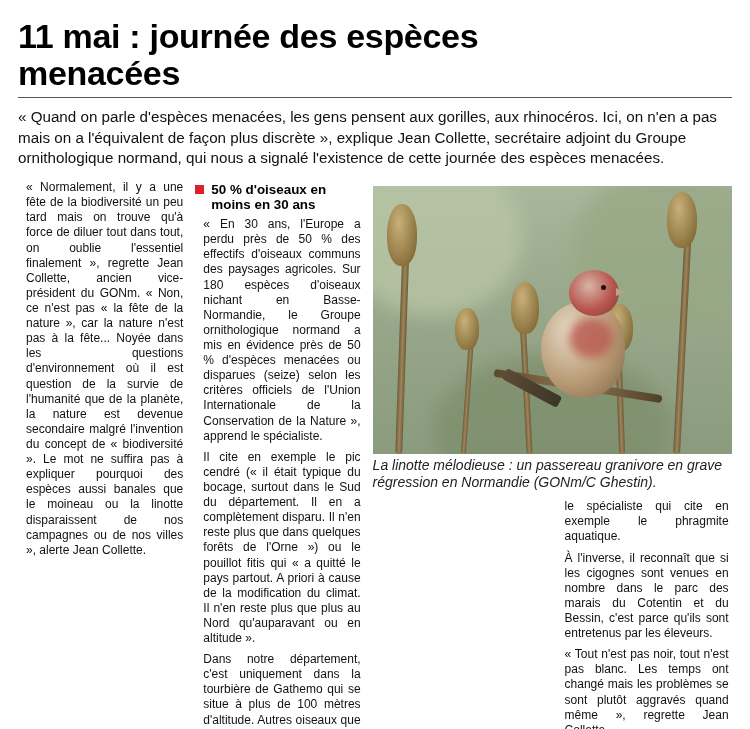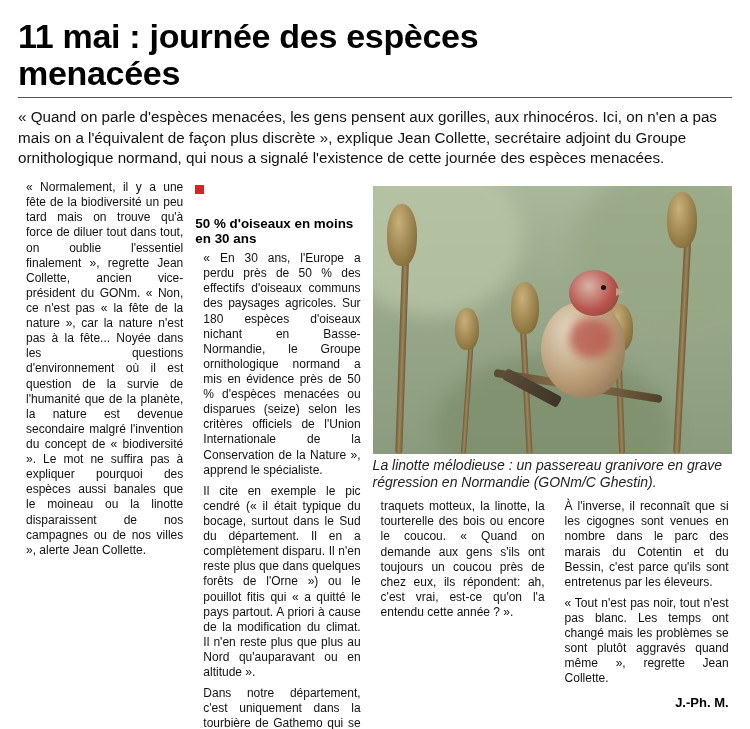--- a/index.html
+++ b/index.html
@@ -67,23 +67,22 @@
     text-align: justify;
     margin: 0 0 6px 8px;
     color: #111;
     hyphens: auto;
   }
 
   
   .subhead {
     display: flex;
     align-items: flex-start;
-    gap: 22px;
+    gap: 7px;
     margin: 2px 0 5px 0;
-    flex-direction: column;
   }
   .sq {
     width: 9px;
     height: 9px;
     background: #d8232a;
     flex: 0 0 auto;
     margin-top: 3px;
   }
   .subhead-text {
     font-size: 13.4px;
@@ -232,23 +231,23 @@
           <div class="bird-beak" style="left:243px;top:102px;border-left-color:#b9a484;"></div>
           <div class="bird-eye" style="left:228px;top:99px;"></div>
 
           <div class="blur-blob" style="left:196px;top:132px;width:44px;height:40px;background:#b9574d;filter:blur(5px);opacity:.8;"></div>
         </div>
         <div class="caption">La linotte mélodieuse : un passereau granivore en grave régression en Normandie (GONm/C Ghestin).</div>
       </div>
 
       <div class="body-grid">
         <div class="col col-1">
-          <p class="txt">traquets motteux, la linotte, la tourterelle des bois ou encore le coucou. « Quand on demande aux gens s'ils ont toujours un coucou près de chez eux, ils répondent: ah, c'est vrai, est-ce qu'on l'a entendu cette année ? ».</p>
         </div>
         <div class="col col-2">
+          <p class="txt">le spécialiste qui cite en exemple le phragmite aquatique.</p>
           <p class="txt">À l'inverse, il reconnaît que si les cigognes sont venues en nombre dans le parc des marais du Cotentin et du Bessin, c'est parce qu'ils sont entretenus par les éleveurs.</p>
           <p class="txt">« Tout n'est pas noir, tout n'est pas blanc. Les temps ont changé mais les problèmes se sont plutôt aggravés quand même », regrette Jean Collette.</p>
           <div class="byline">J.-Ph. M.</div>
         </div>
       </div>
 
     </div>
   </div>
 </div>
 

